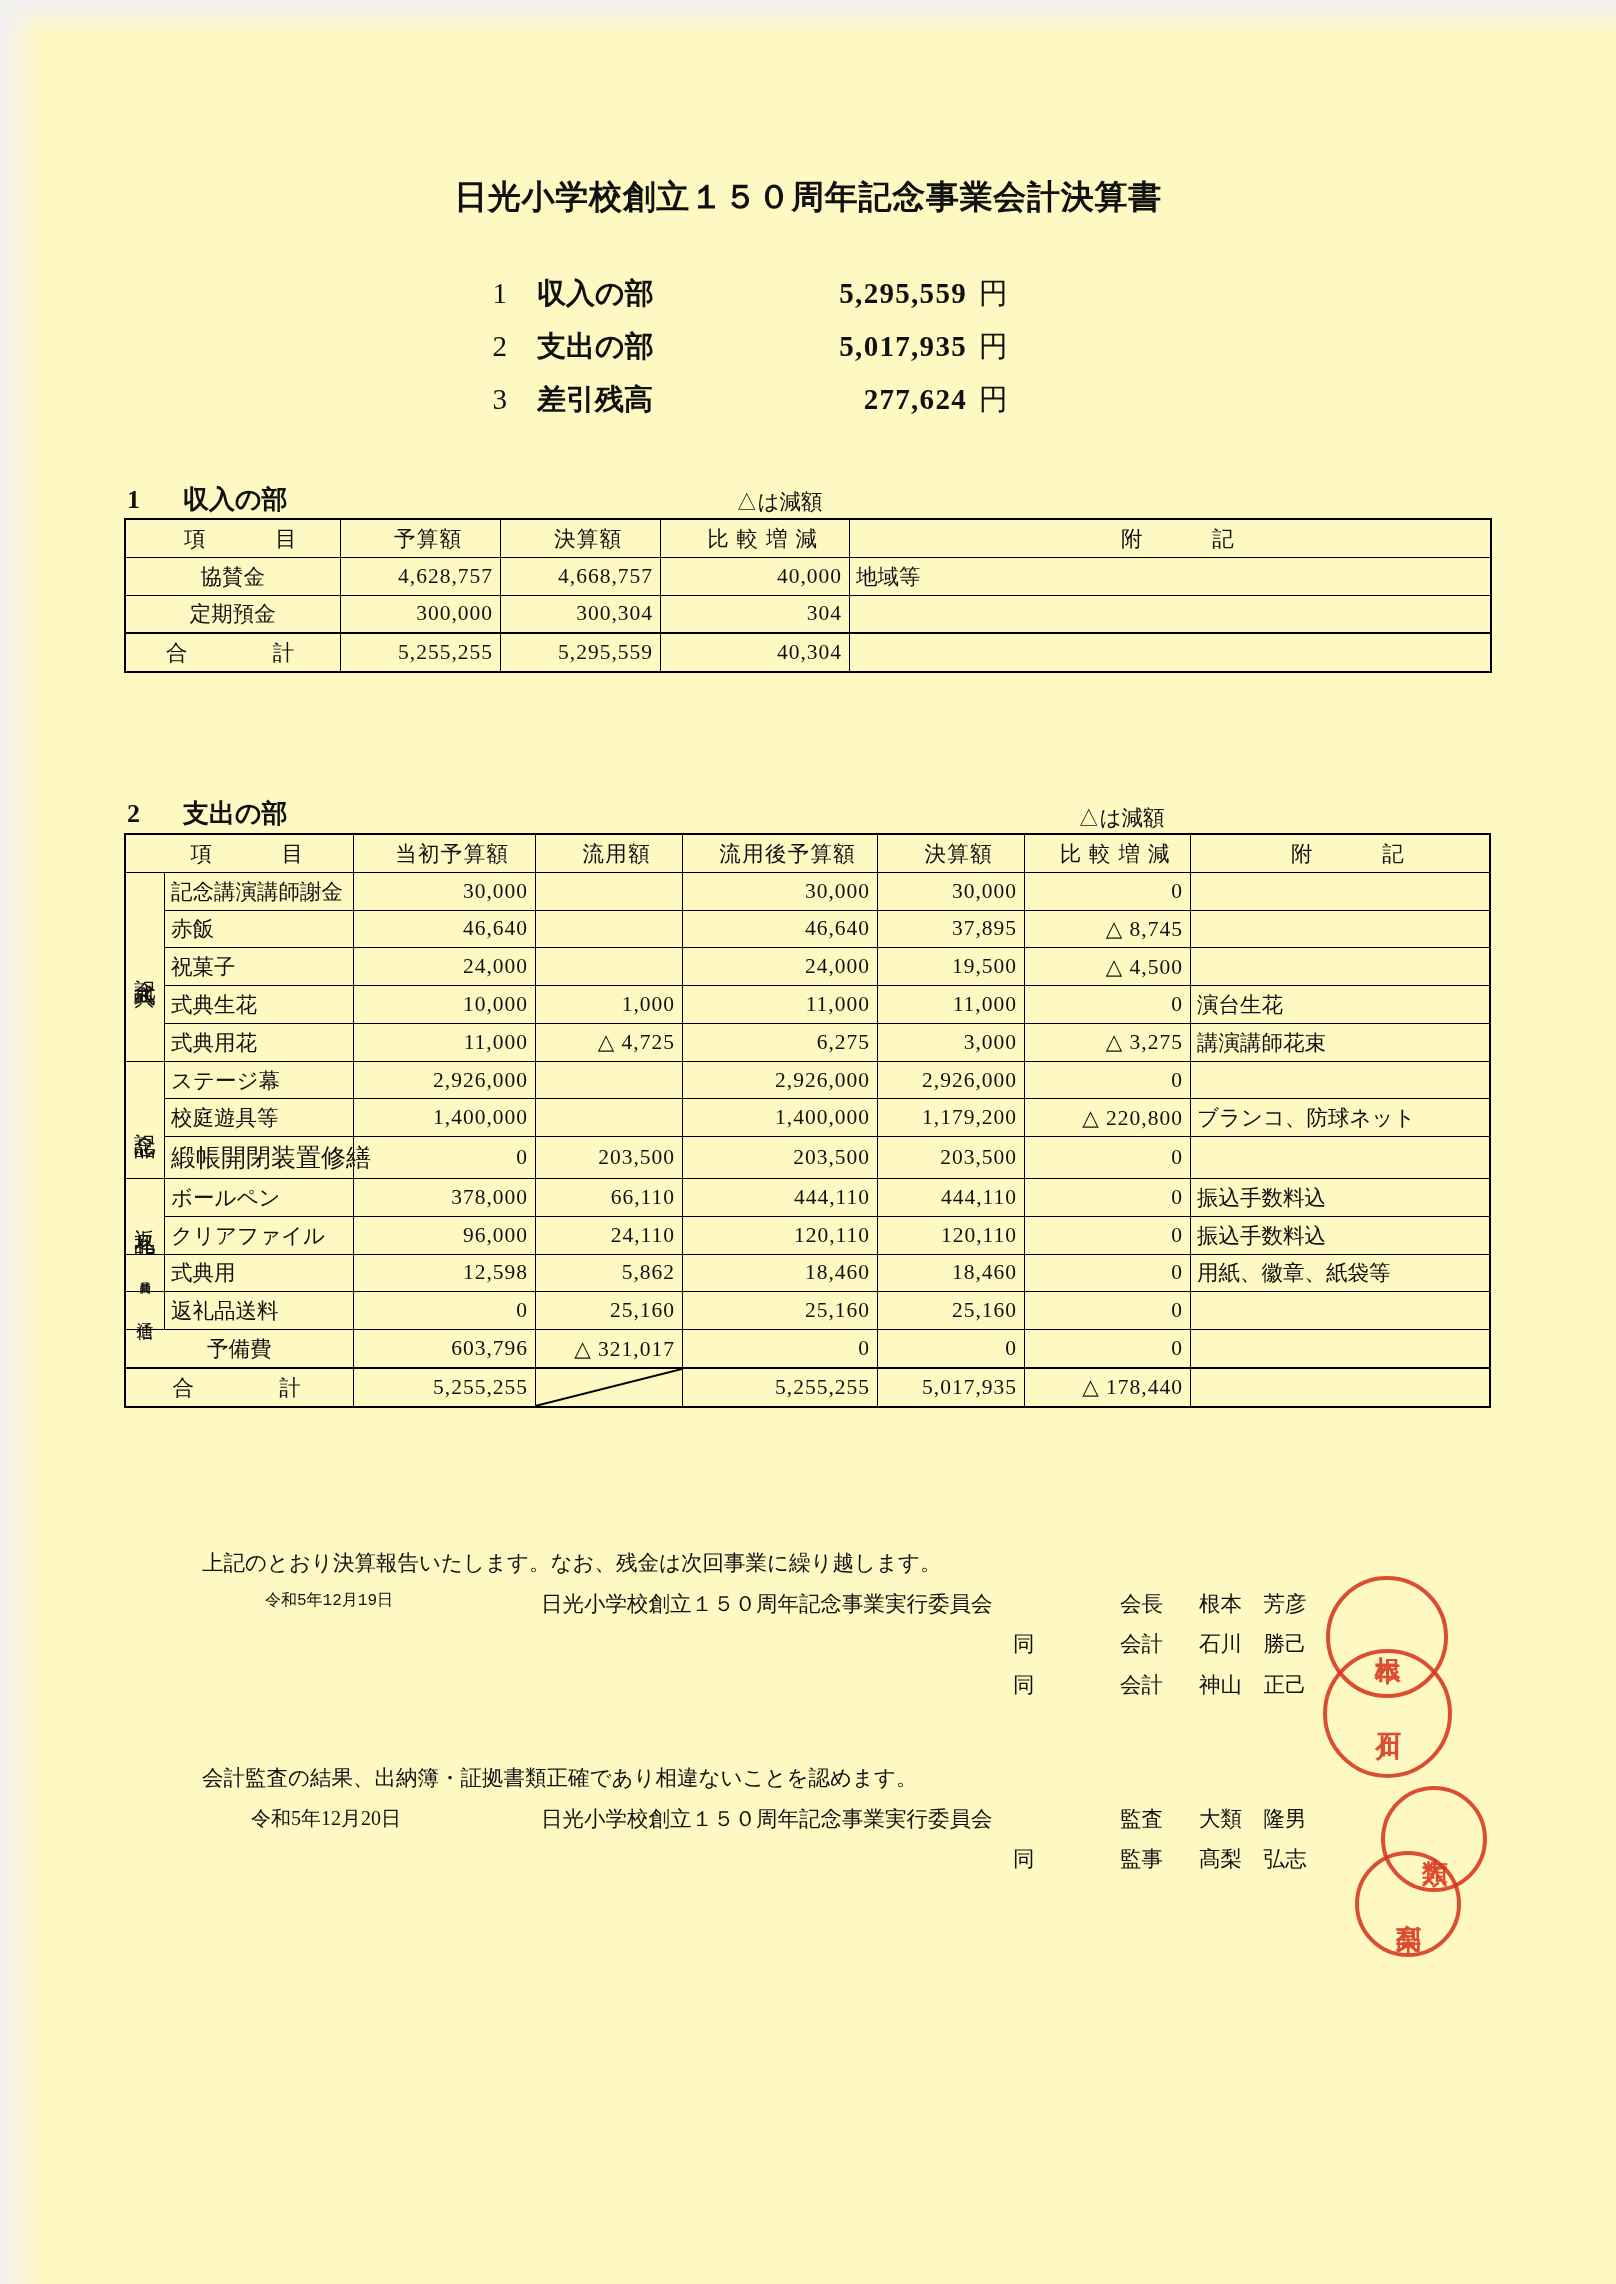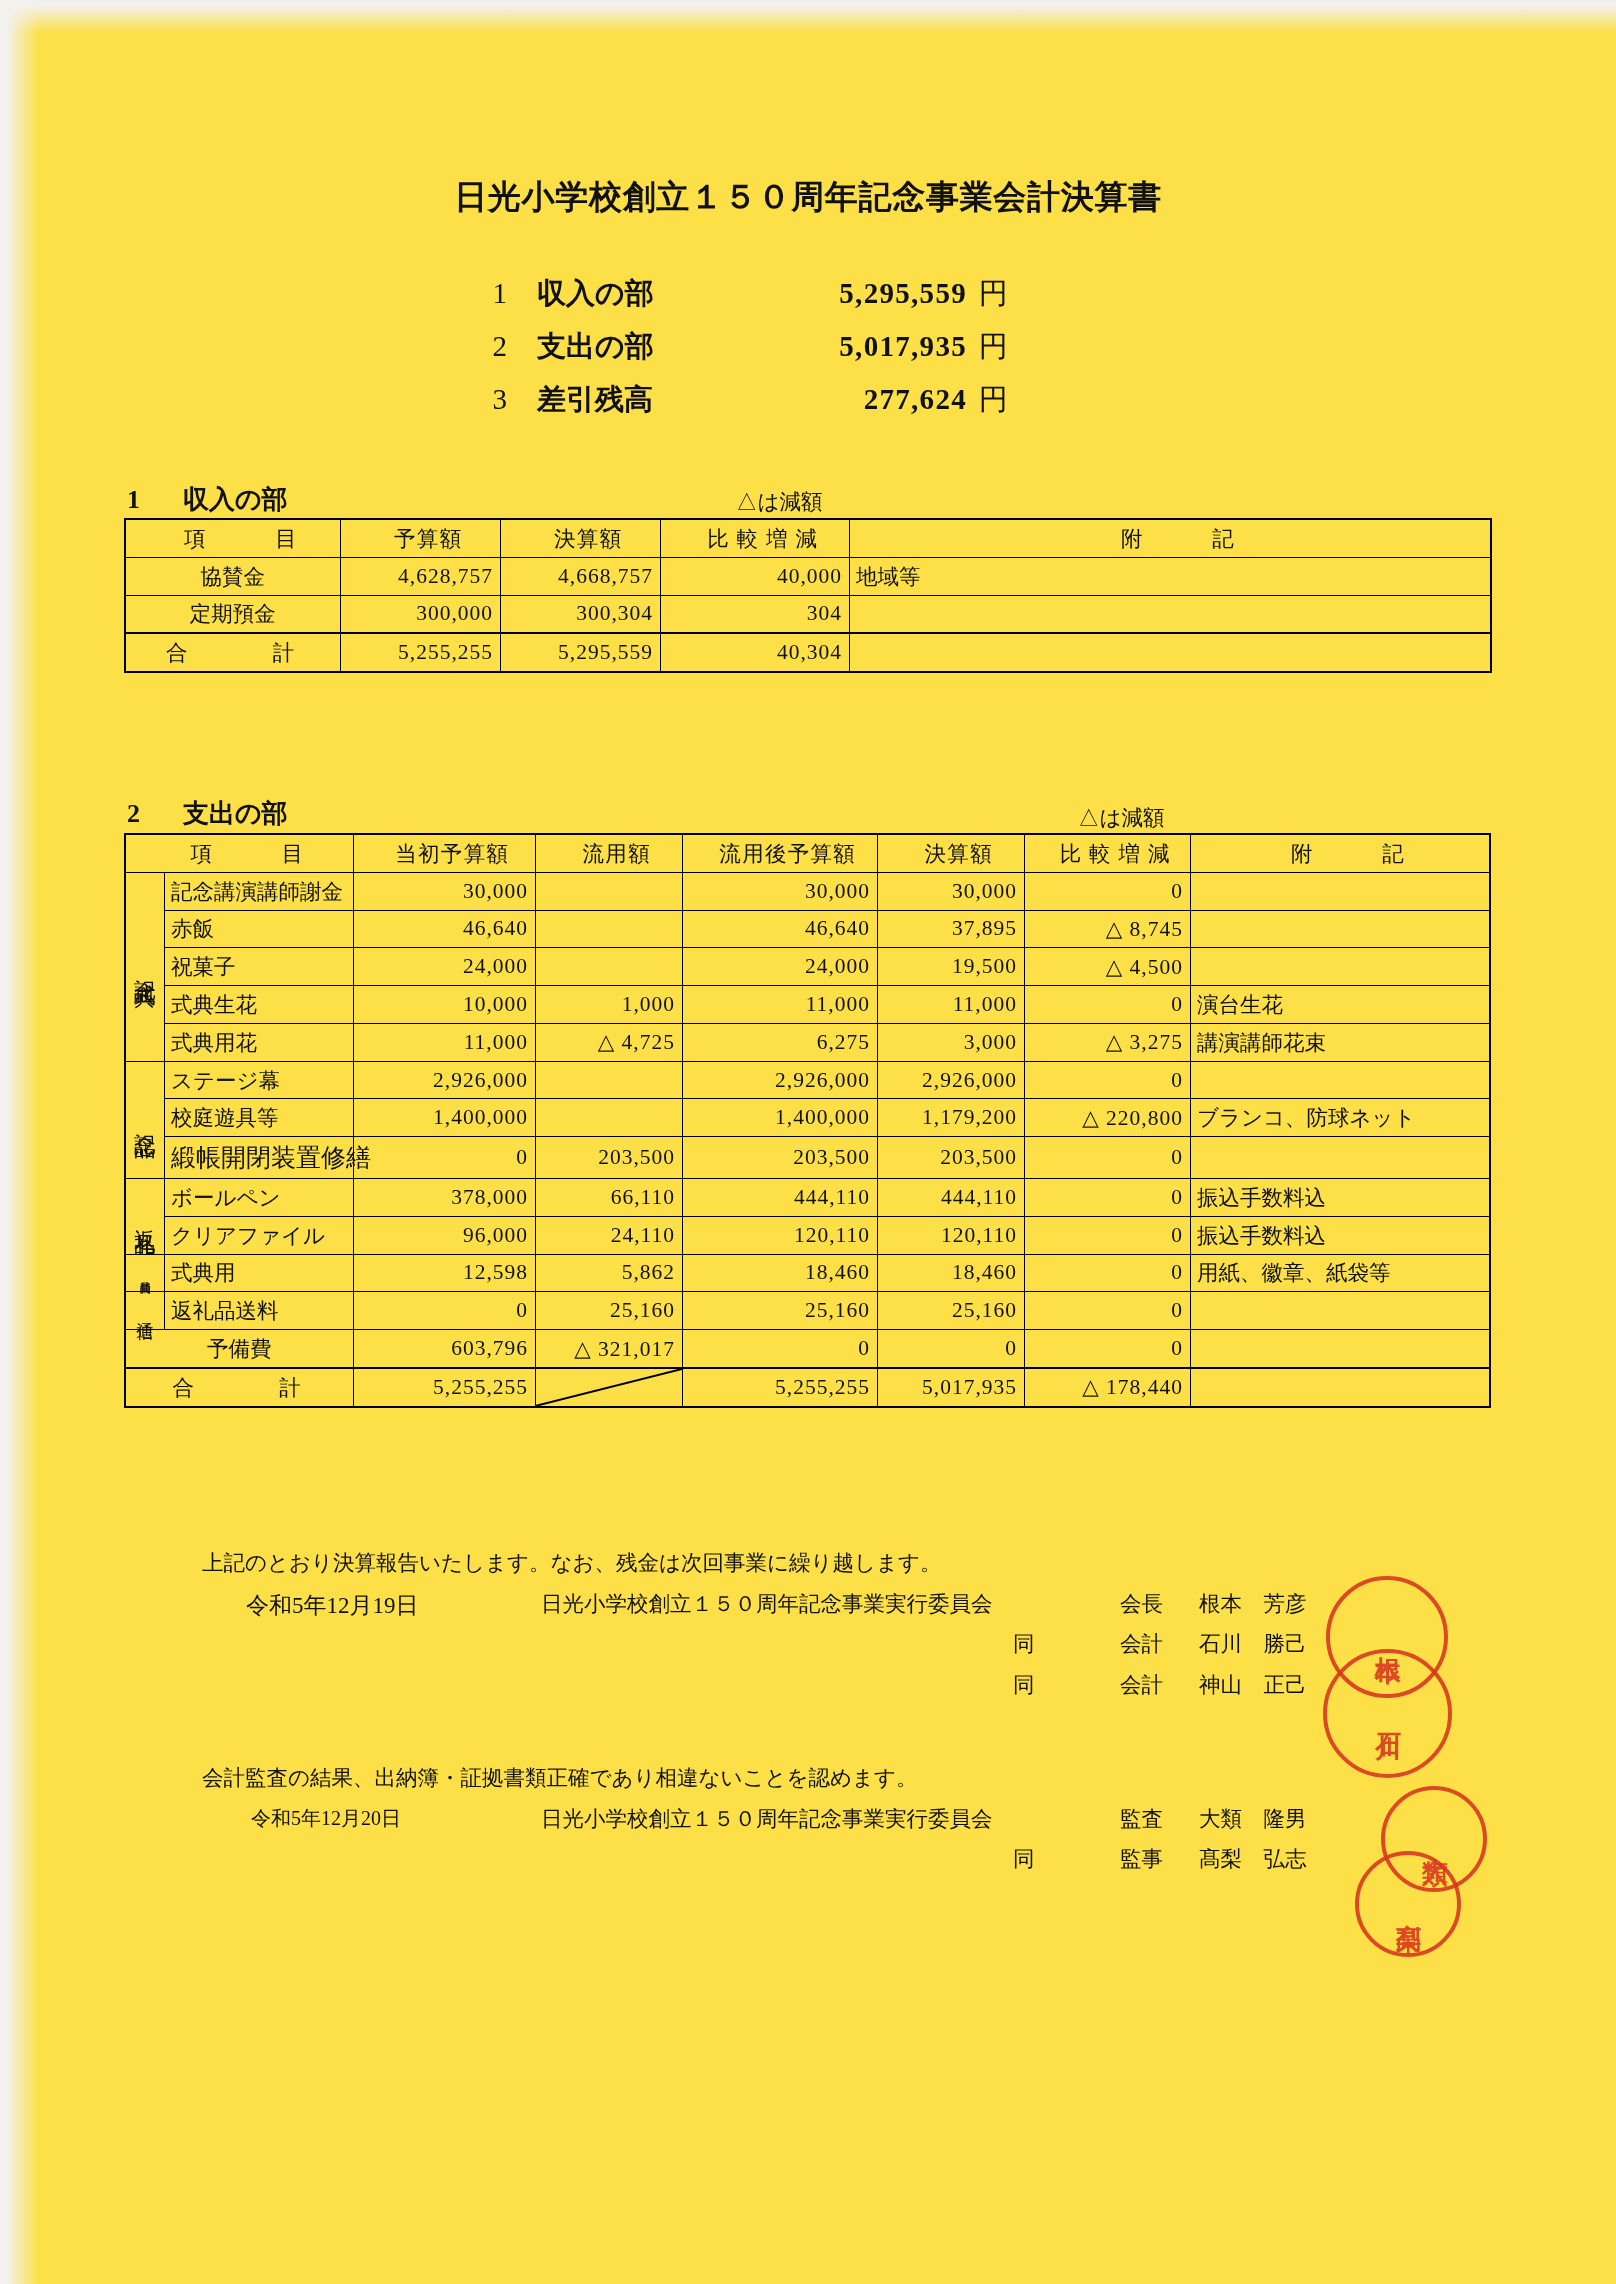--- a/index.html
+++ b/index.html
@@ -8,21 +8,21 @@
     background:#ffffff;
     font-family:"Liberation Serif", serif;
     color:#111;
     position:relative;
     overflow:hidden;
   }
   .page {
     position:absolute;
     left:0; top:0;
     width:1616px; height:2284px;
-    background:#fde047;
+    background:#fef9c3;
   }
   
   .page::before{
     content:"";
     position:absolute; left:0; top:0; width:1616px; height:2284px;
     background:linear-gradient(90deg,#f3f1ee 0 6.5px, rgba(255,255,255,0) 39px),
                linear-gradient(180deg,#f2f0ed 0 5.2px, rgba(255,255,255,0) 33px);
     pointer-events:none;
   }
   .doc-title {
@@ -366,21 +366,21 @@
       <td class="r num thick-t thick-b">5,017,935</td>
       <td class="r num thick-t thick-b">△ 178,440</td>
       <td class="l thick-r thick-t thick-b"></td>
     </tr>
   </tbody>
     </table>
 
   <div class="statements">
     <div class="stmt-line" style="left:202px; top:1548px;">上記のとおり決算報告いたします。なお、残金は次回事業に繰り越します。</div>
 
-    <div class="stmt-line" style="left:246px; top:1590px; font-size:23px;">令和5年12月19日</div>
+    <div class="stmt-line" style="left:265px; top:1590px; font-size:16px;font-family:Liberation Mono, monospace;">令和5年12月19日</div>
     <div class="stmt-line" style="left:541px; top:1589px;">日光小学校創立１５０周年記念事業実行委員会</div>
     <div class="stmt-line" style="left:1120px; top:1589px;">会長</div>
     <div class="stmt-line" style="left:1199px; top:1589px;font-family:Liberation Serif, serif;">根本　芳彦</div>
 
     <div class="stmt-line" style="left:1013px; top:1629px;">同</div>
     <div class="stmt-line" style="left:1120px; top:1629px;">会計</div>
     <div class="stmt-line" style="left:1199px; top:1629px;">石川　勝己</div>
 
     <div class="stmt-line" style="left:1013px; top:1670px;">同</div>
     <div class="stmt-line" style="left:1120px; top:1670px;">会計</div>

